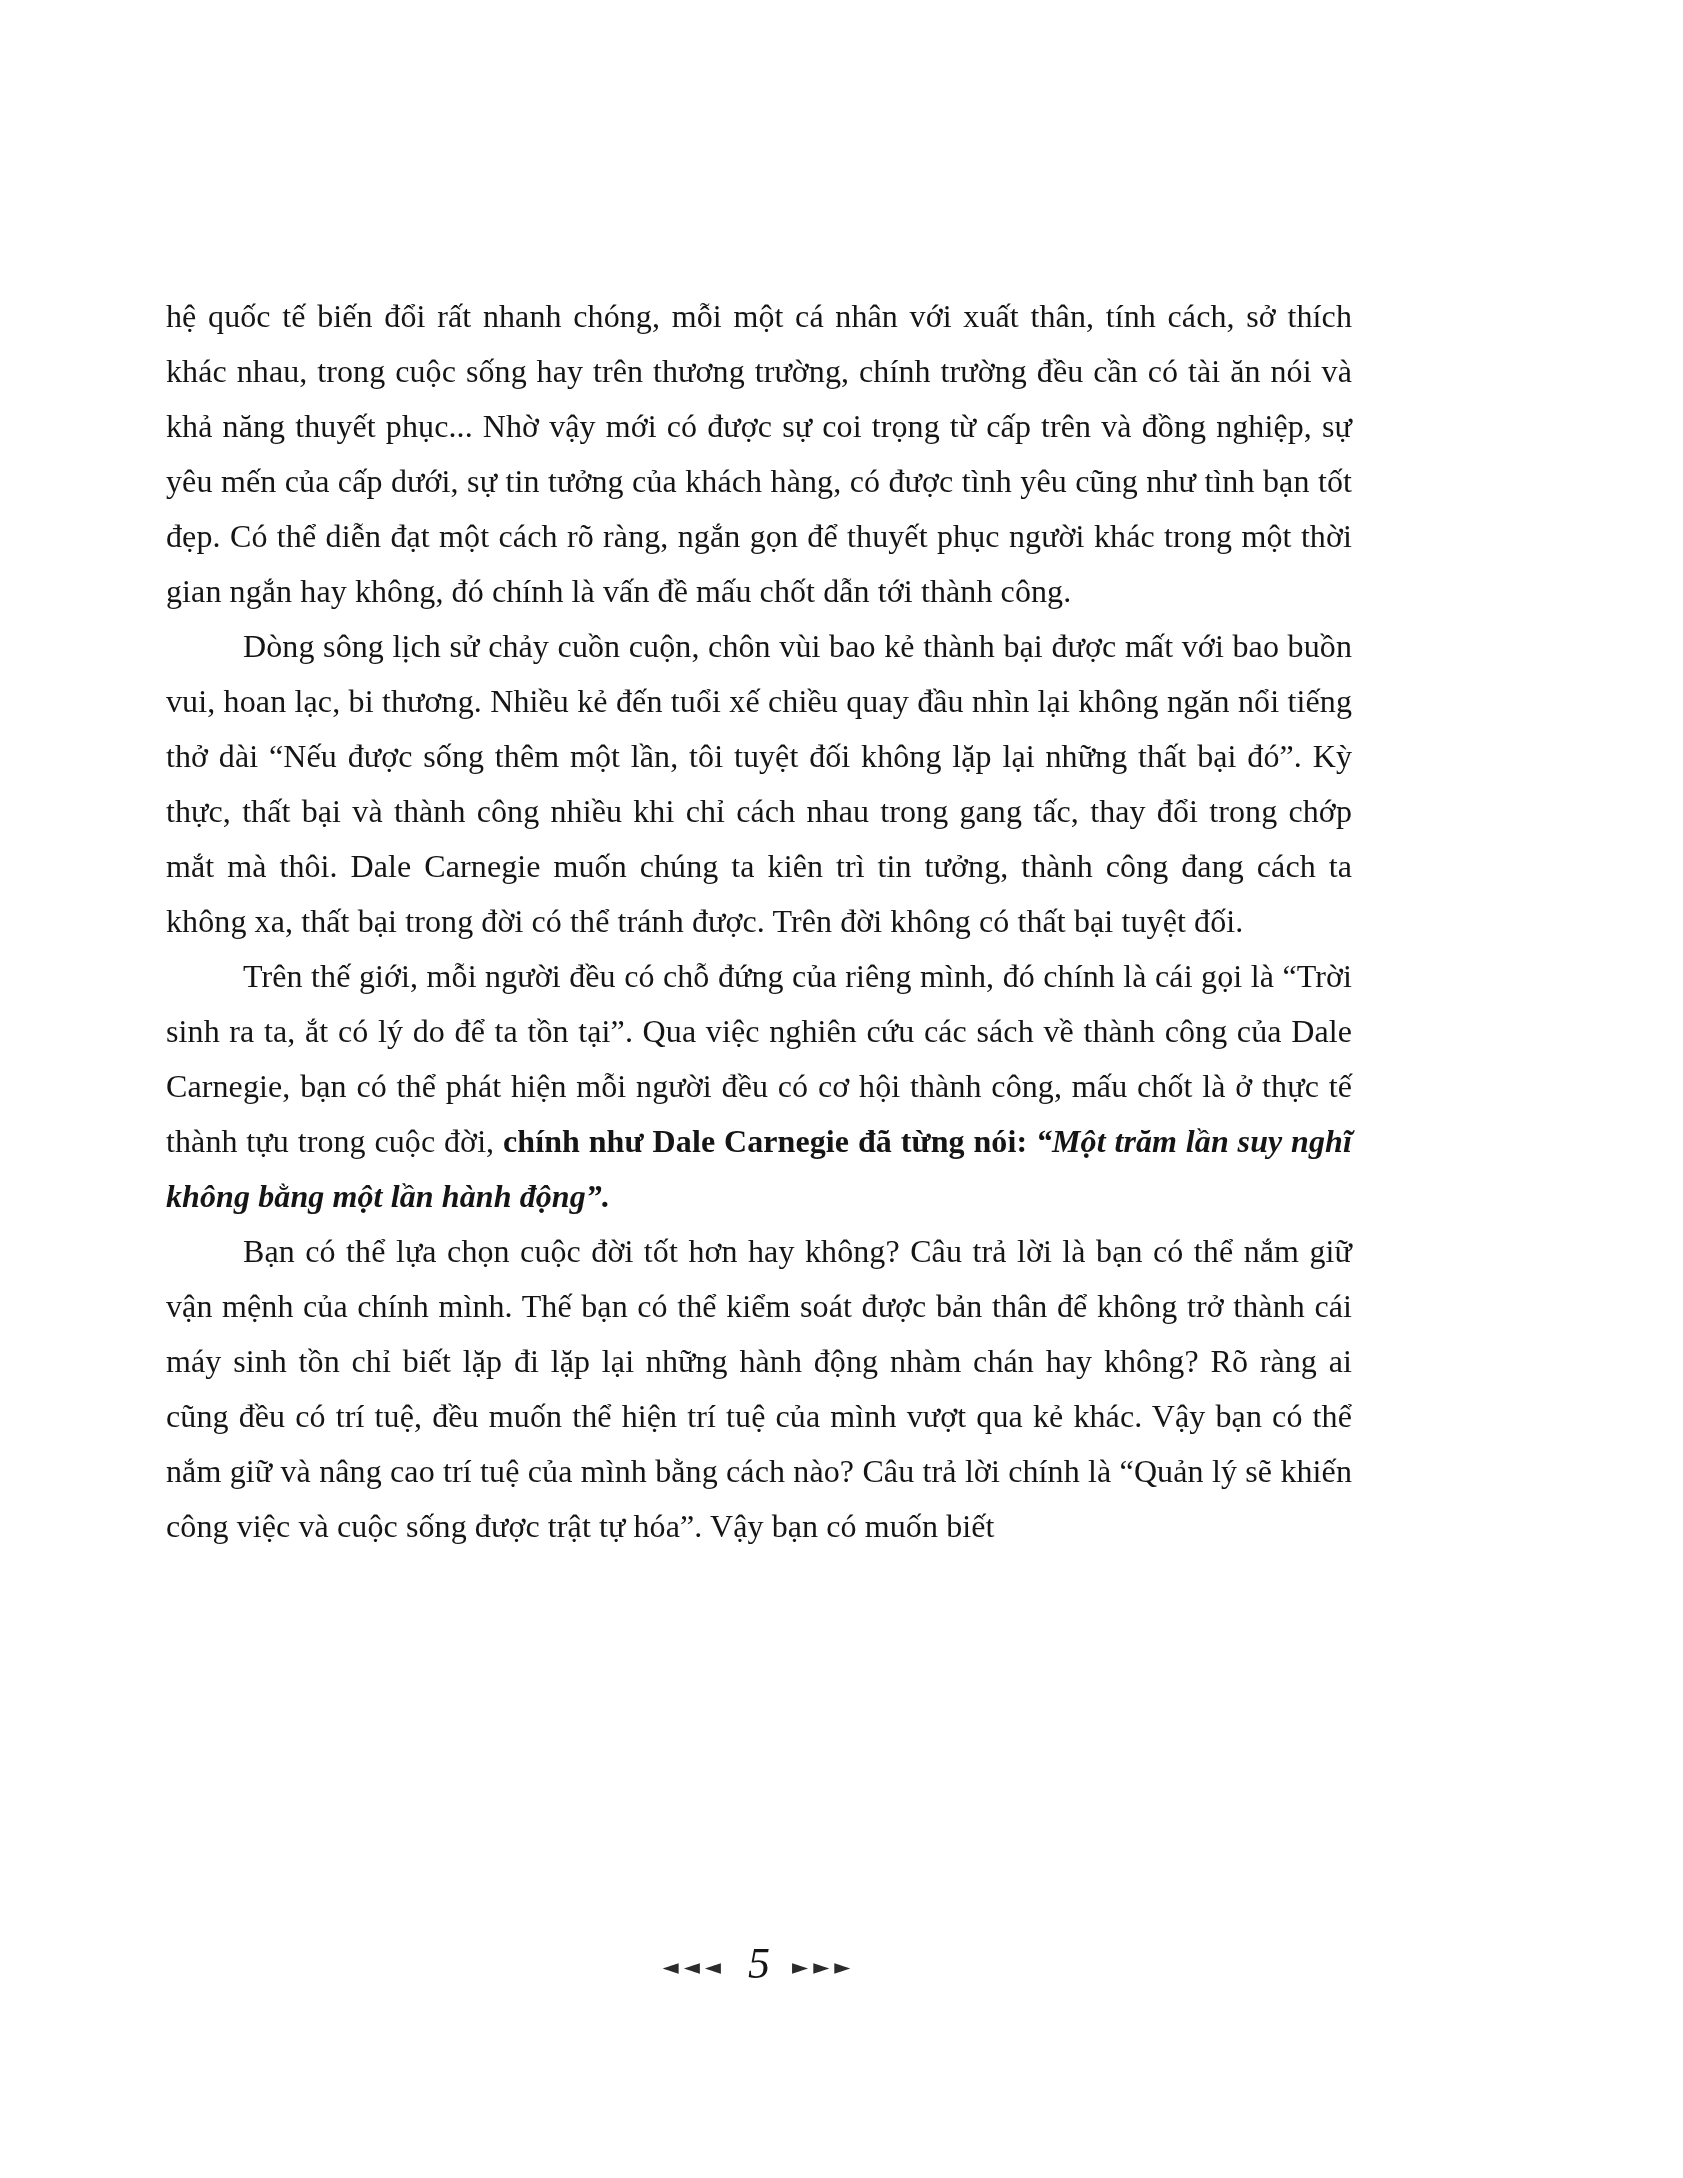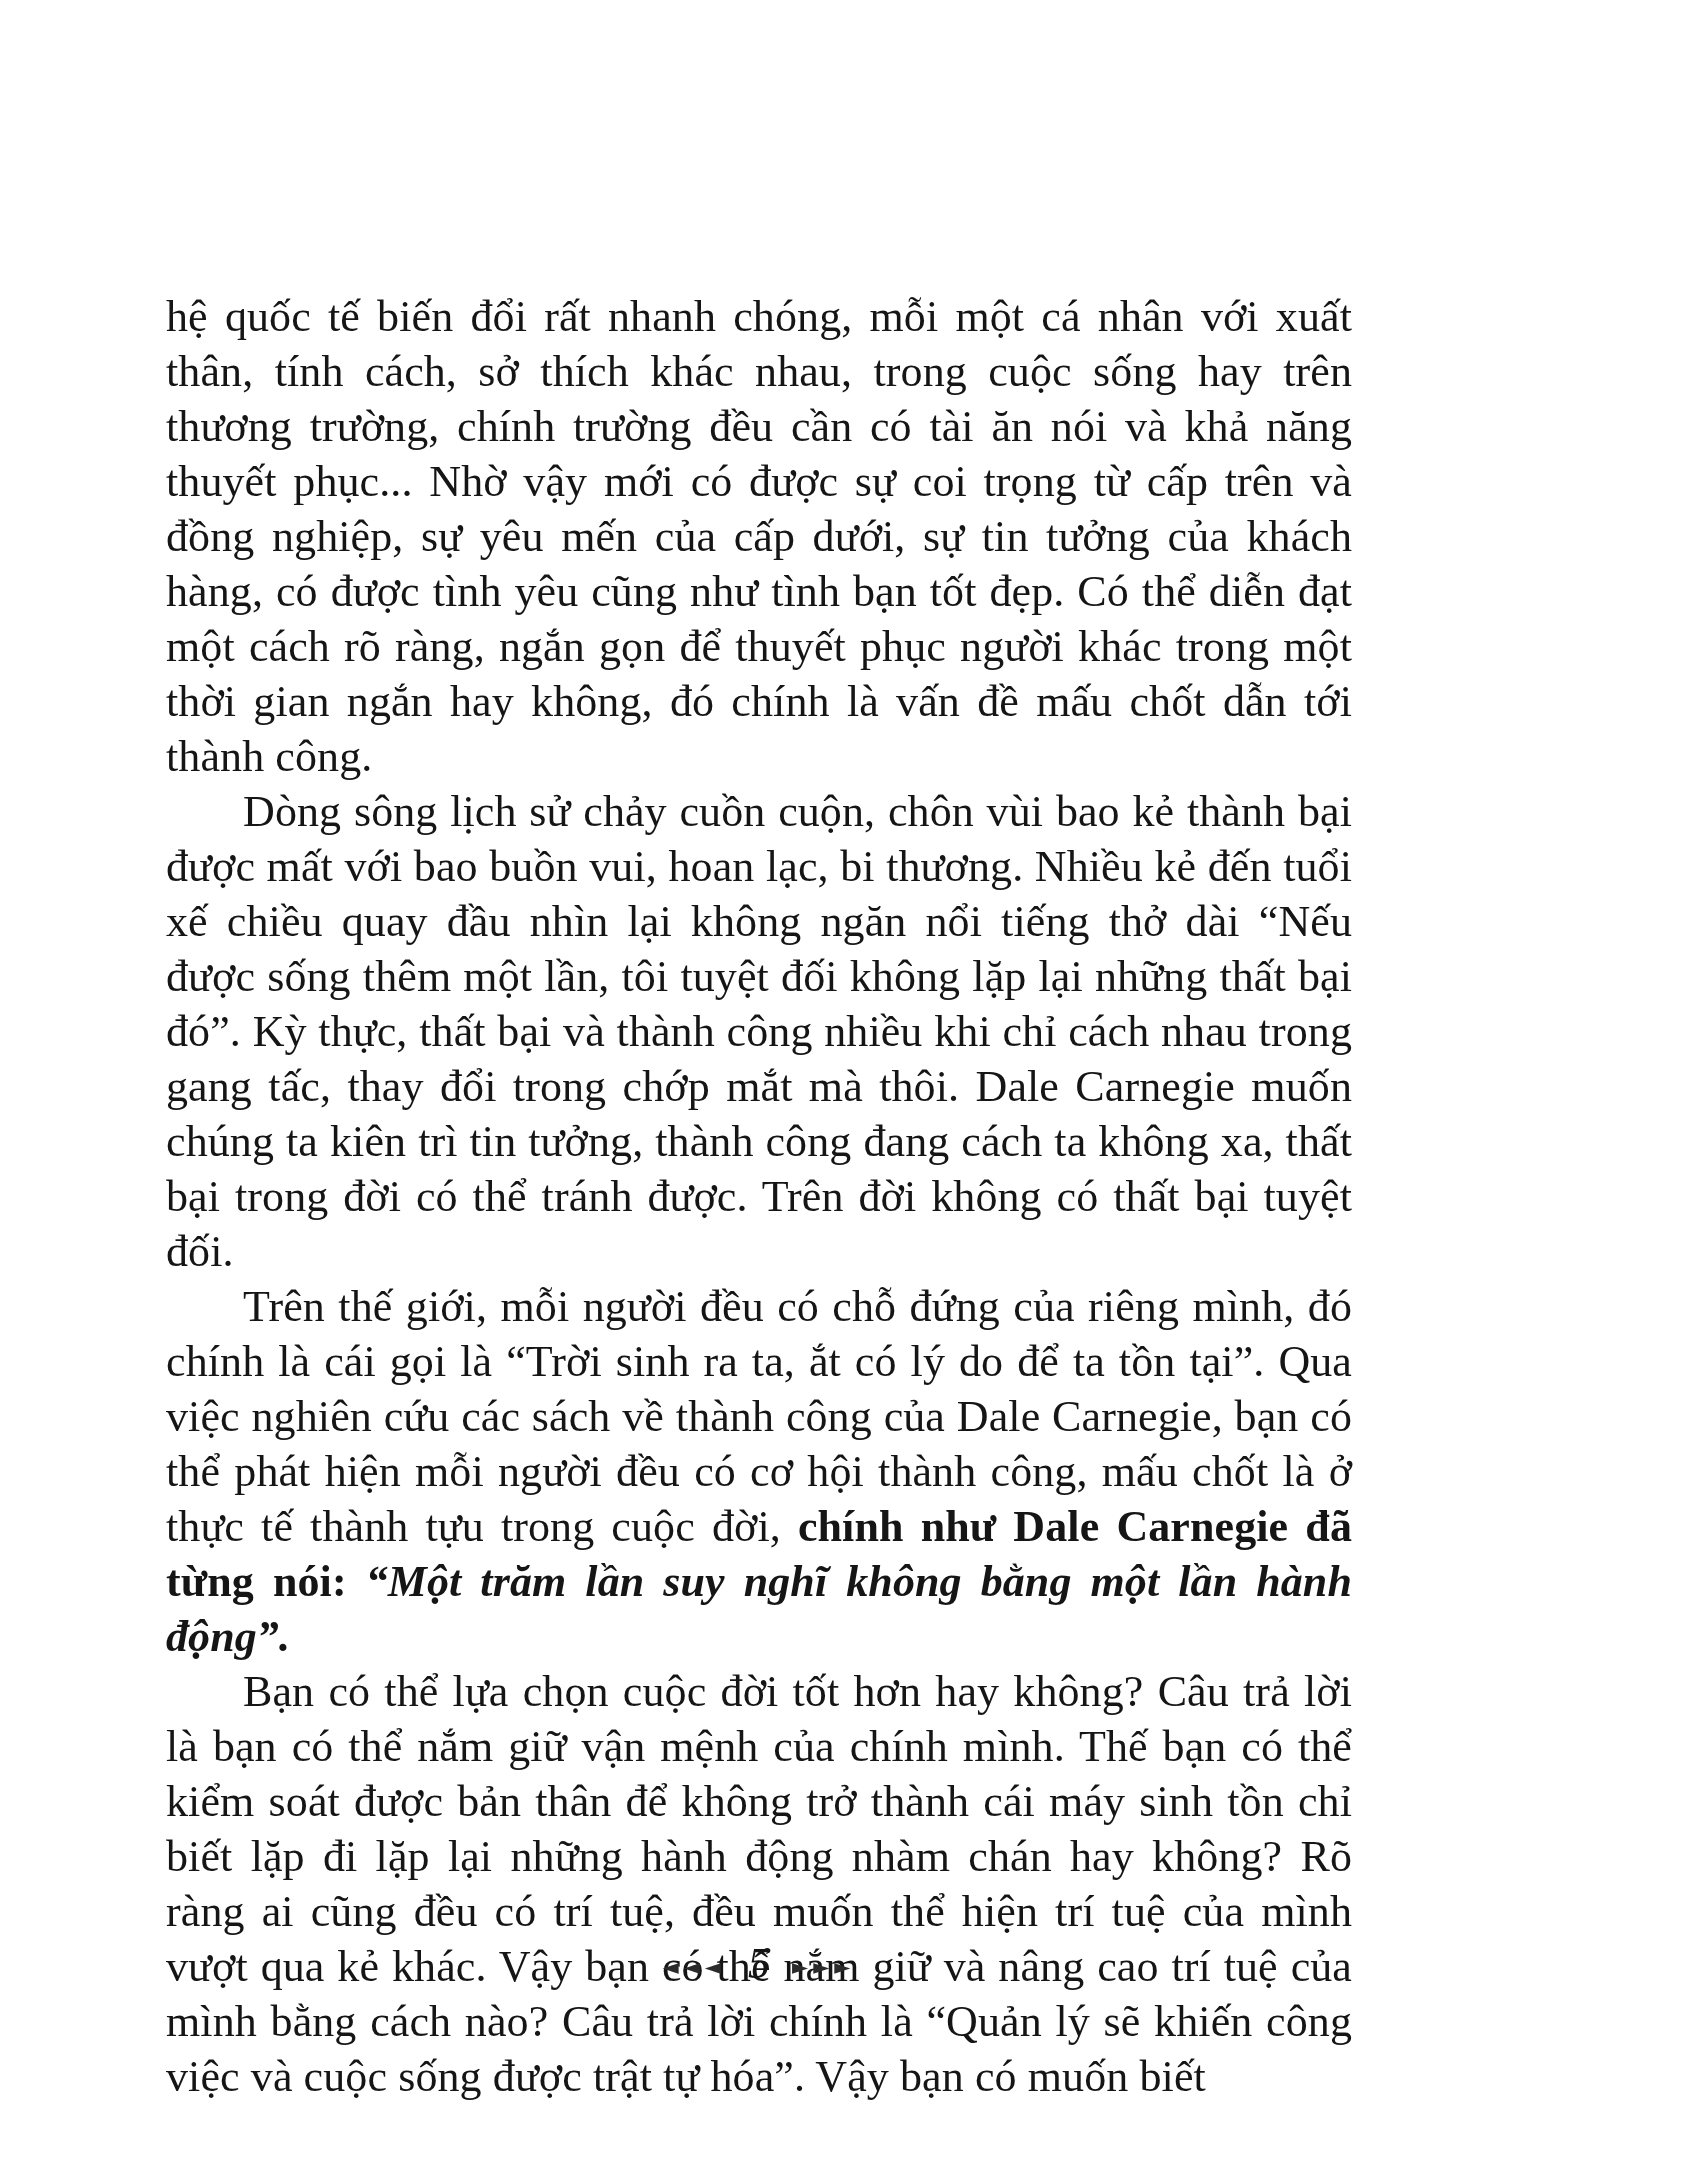--- a/index.html
+++ b/index.html
@@ -14,21 +14,21 @@
     background: #ffffff;
     overflow: hidden;
     font-family: "Liberation Serif", "DejaVu Serif", serif;
     color: #151515;
   }
   .text-block {
     position: absolute;
     left: 166px;
     top: 289px;
     width: 1186px;
-    font-size: 44px;
+    font-size: 32px;
     line-height: 55px;
     text-align: justify;
     letter-spacing: 0.1px;
   }
   .para {
     margin: 0;
     text-indent: 77px;
   }
   .para.continuation {
     text-indent: 0;

